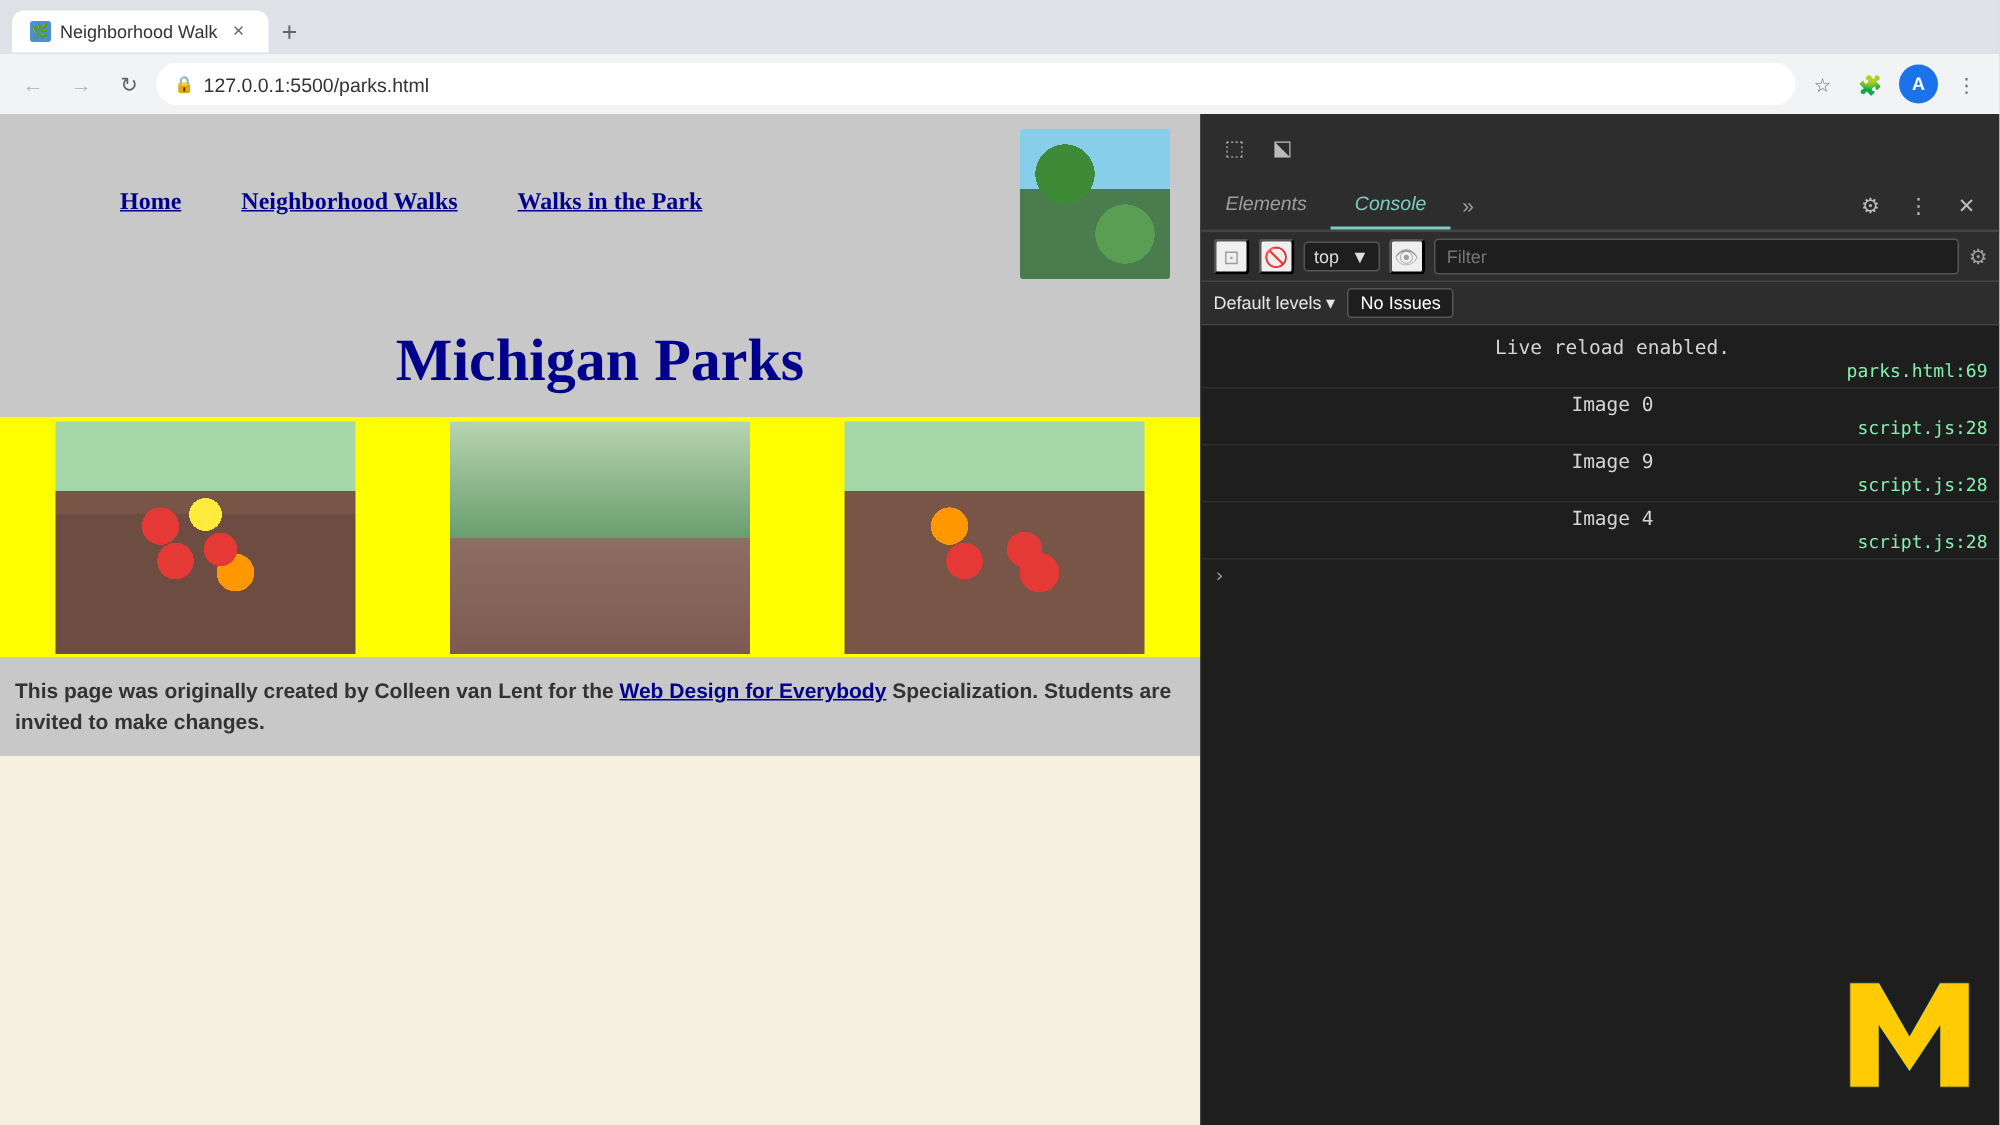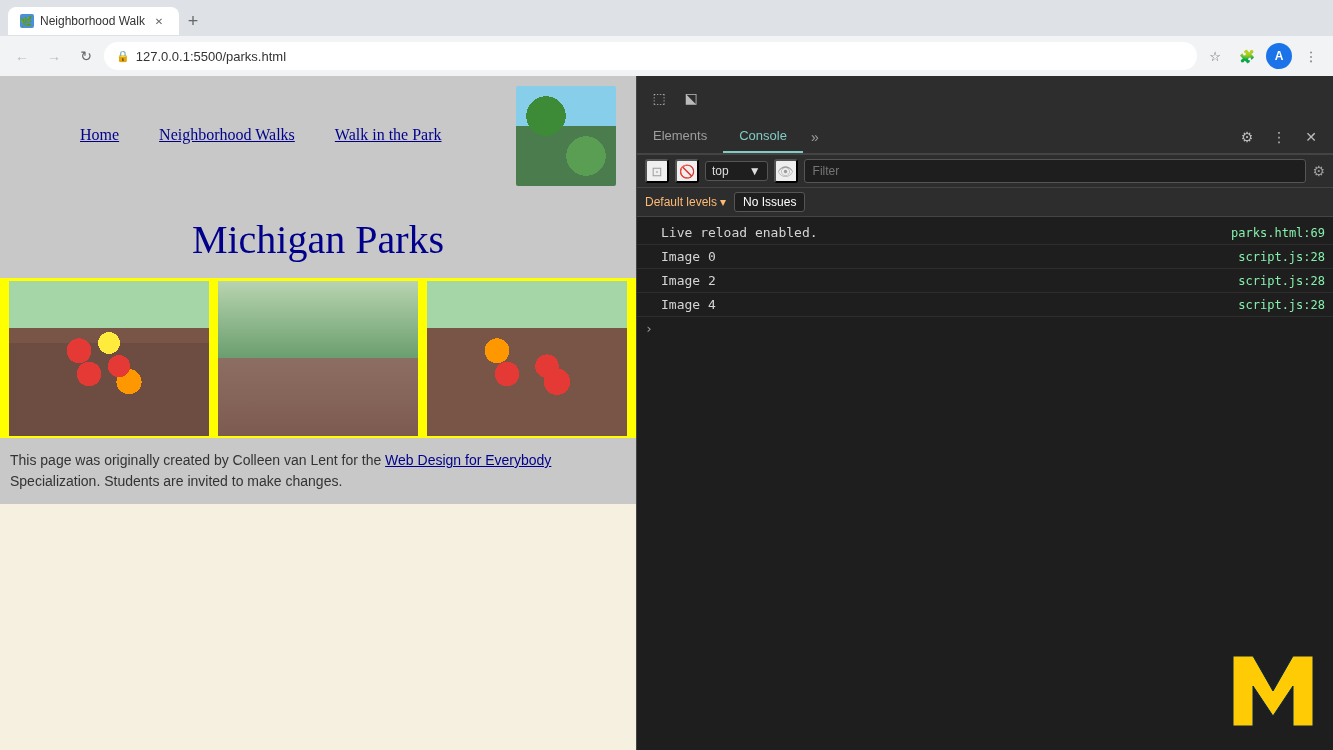--- a/index.html
+++ b/index.html
@@ -111,25 +111,26 @@
 
     
     .main-area {
       display: flex;
       flex: 1;
       overflow: hidden;
     }
 
     
     .website-content {
-      width: 636px;
+      width: 800px;
       background: #c8c8c8;
       flex-shrink: 0;
       display: flex;
       flex-direction: column;
+      font-weight: bold;
     }
     .website-header {
       background: #c8c8c8;
       padding: 10px 20px;
       display: flex;
       align-items: flex-start;
       justify-content: space-between;
       min-height: 100px;
     }
     .site-nav {
@@ -256,20 +257,21 @@
       display: flex;
       align-items: center;
       border-bottom: 1px solid #444;
     }
     .devtools-tab {
       padding: 8px 16px;
       font-size: 13px;
       color: #9e9e9e;
       cursor: pointer;
       border-bottom: 2px solid transparent;
+      font-style: italic;
     }
     .devtools-tab.active {
       color: #80cbc4;
       border-bottom: 2px solid #80cbc4;
     }
     .dt-more-btn {
       color: #9e9e9e;
       padding: 8px;
       cursor: pointer;
       font-size: 14px;
@@ -300,21 +302,21 @@
     }
     .context-selector {
       display: flex;
       align-items: center;
       background: #1e1e1e;
       border: 1px solid #555;
       border-radius: 3px;
       padding: 2px 6px;
       font-size: 12px;
       color: #ddd;
-      gap: 20px;
+      gap: 8px;
       cursor: pointer;
     }
     .filter-input {
       flex: 1;
       background: #1e1e1e;
       border: 1px solid #555;
       border-radius: 3px;
       padding: 3px 8px;
       font-size: 12px;
       color: #ddd;
@@ -332,21 +334,21 @@
       align-items: center;
       padding: 4px 8px;
       gap: 8px;
       border-bottom: 1px solid #444;
       background: #2d2d2d;
     }
     .levels-selector {
       display: flex;
       align-items: center;
       font-size: 12px;
-      color: #fdba74;
+      color: #e5e5e5;
       gap: 3px;
       cursor: pointer;
     }
     .no-issues-badge {
       background: #1e1e1e;
       border: 1px solid #555;
       border-radius: 3px;
       padding: 2px 8px;
       font-size: 12px;
       color: #ffffff;
@@ -361,20 +363,21 @@
     }
     .console-entry {
       display: flex;
       align-items: center;
       padding: 4px 8px 4px 24px;
       font-size: 13px;
       font-family: monospace;
       border-bottom: 1px solid #2d2d2d;
       color: #d4d4d4;
       min-height: 24px;
+      flex-direction: column;
     }
     .console-entry .entry-text {
       flex: 1;
       color: #d4d4d4;
     }
     .console-entry .entry-link {
       color: #86efac;
       cursor: pointer;
       font-size: 12px;
       margin-left: auto;
@@ -442,21 +445,21 @@
   </div>
 </div>
 
 <div class="main-area">
 
   <div class="website-content">
     <div class="website-header">
       <div class="site-nav">
         <a>Home</a>
         <a>Neighborhood Walks</a>
-        <a>Walk in the Park</a>
+        <a>Walks in the Park</a>
       </div>
       <div class="header-image">
         <div class="header-img-placeholder"></div>
       </div>
     </div>
 
     <div class="site-title">Michigan Parks</div>
 
     <div class="gallery-section">
       <div class="gallery-img img-flowers-1"></div>
@@ -512,21 +515,21 @@
     <div class="console-output">
       <div class="console-entry live-reload">
         <span class="entry-text">Live reload enabled.</span>
         <a class="entry-link">parks.html:69</a>
       </div>
       <div class="console-entry">
         <span class="entry-text">Image 0</span>
         <a class="entry-link">script.js:28</a>
       </div>
       <div class="console-entry">
-        <span class="entry-text">Image 2</span>
+        <span class="entry-text">Image 9</span>
         <a class="entry-link">script.js:28</a>
       </div>
       <div class="console-entry">
         <span class="entry-text">Image 4</span>
         <a class="entry-link">script.js:28</a>
       </div>
       <div class="console-prompt">
         <span class="console-prompt-arrow">›</span>
       </div>
     </div>

